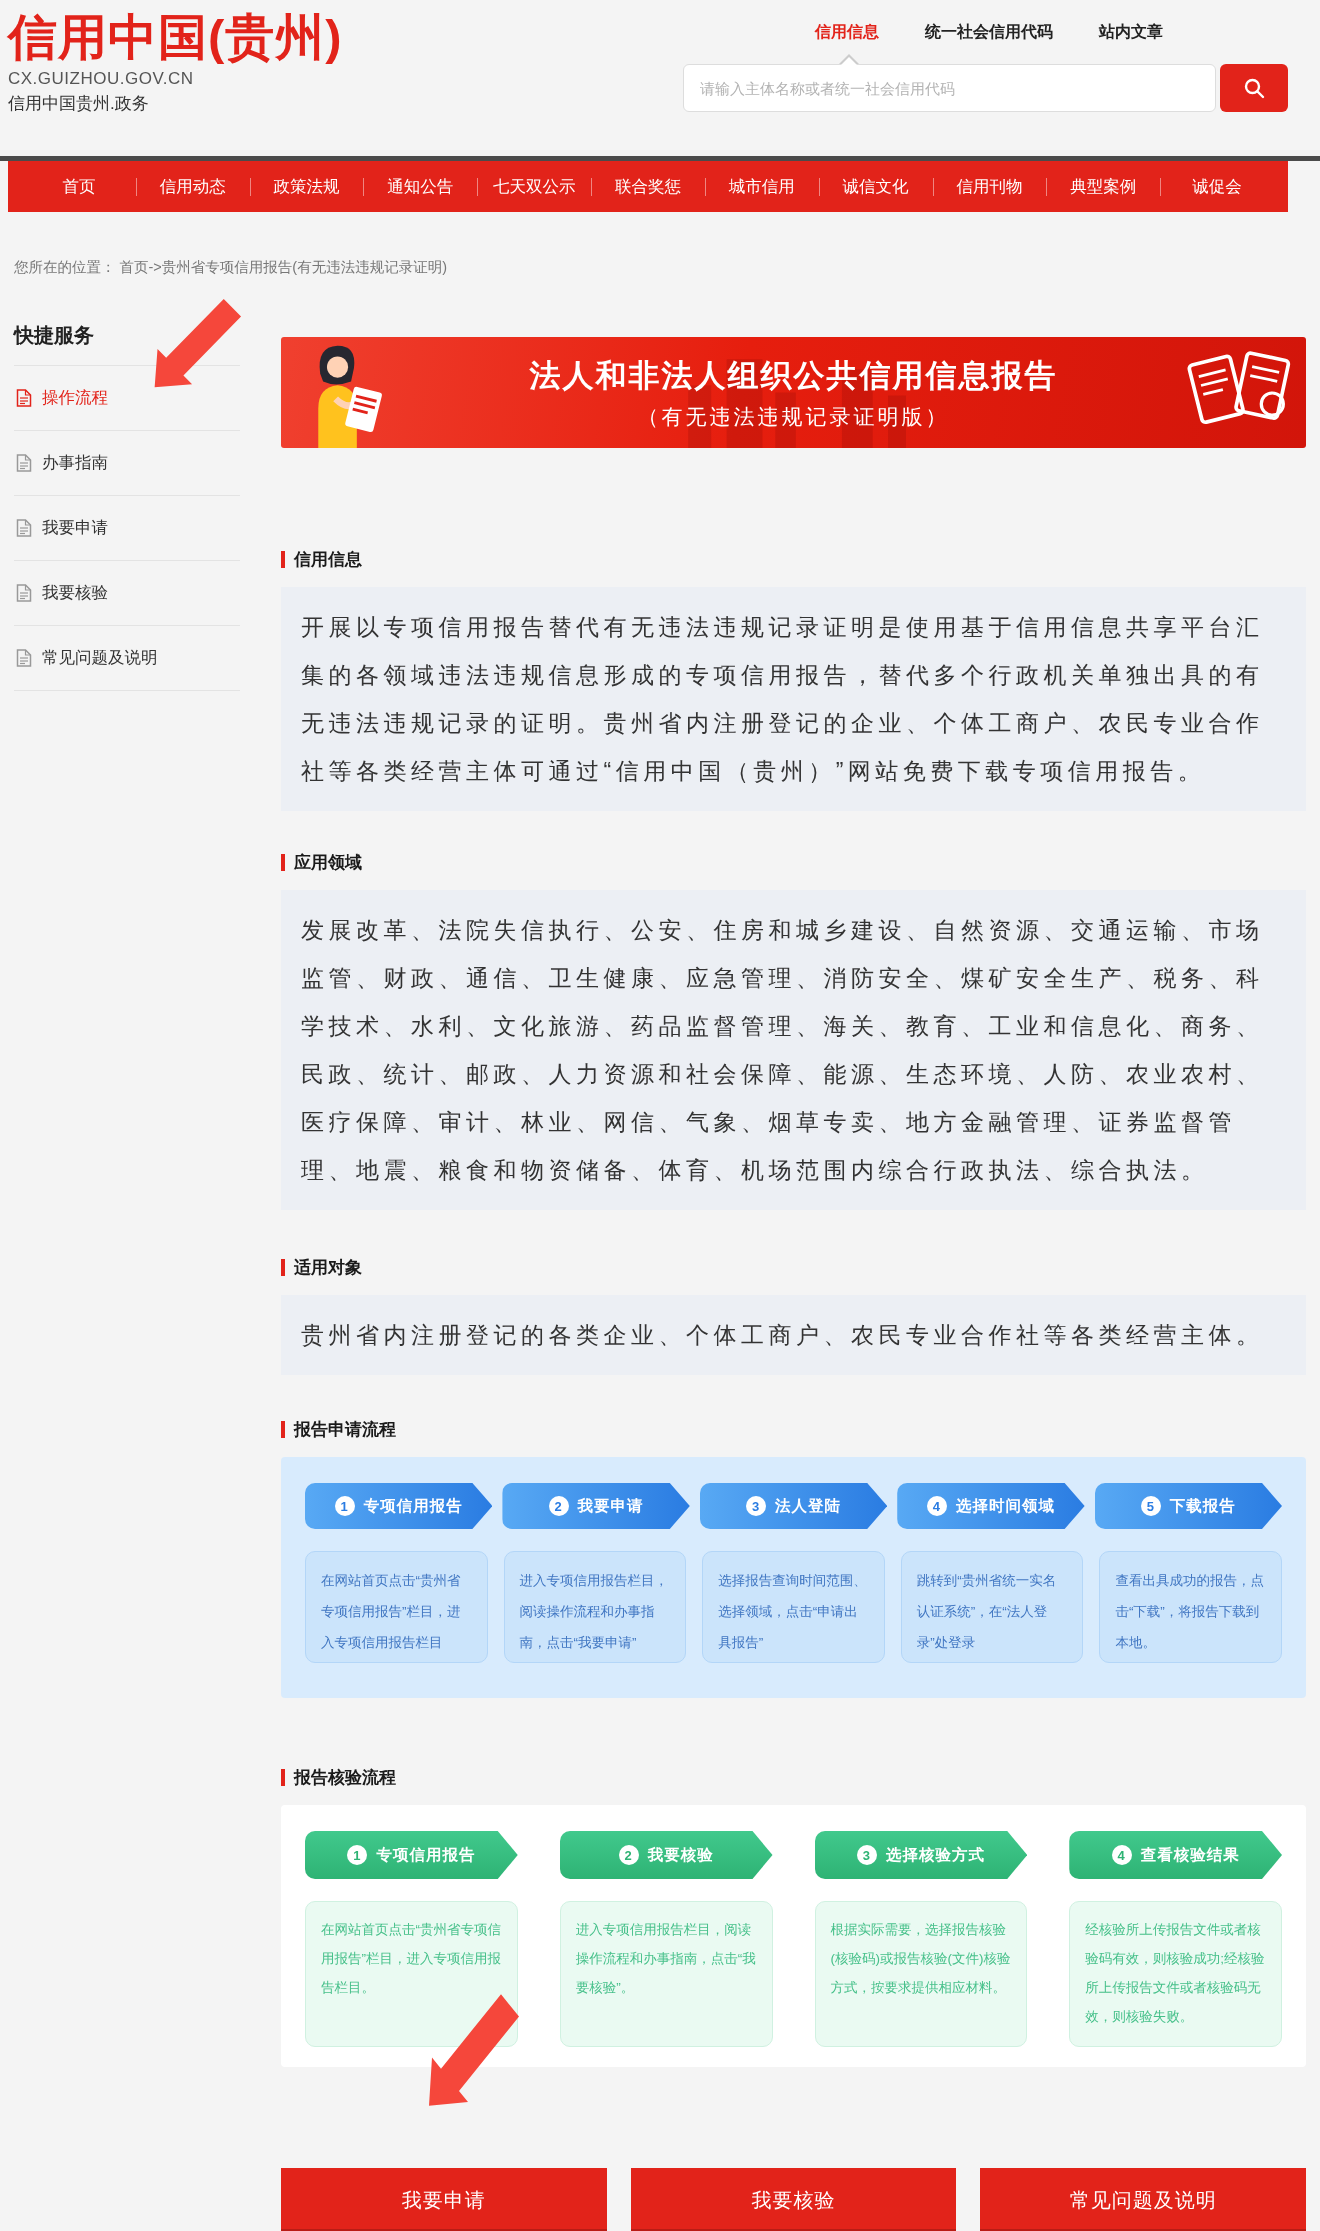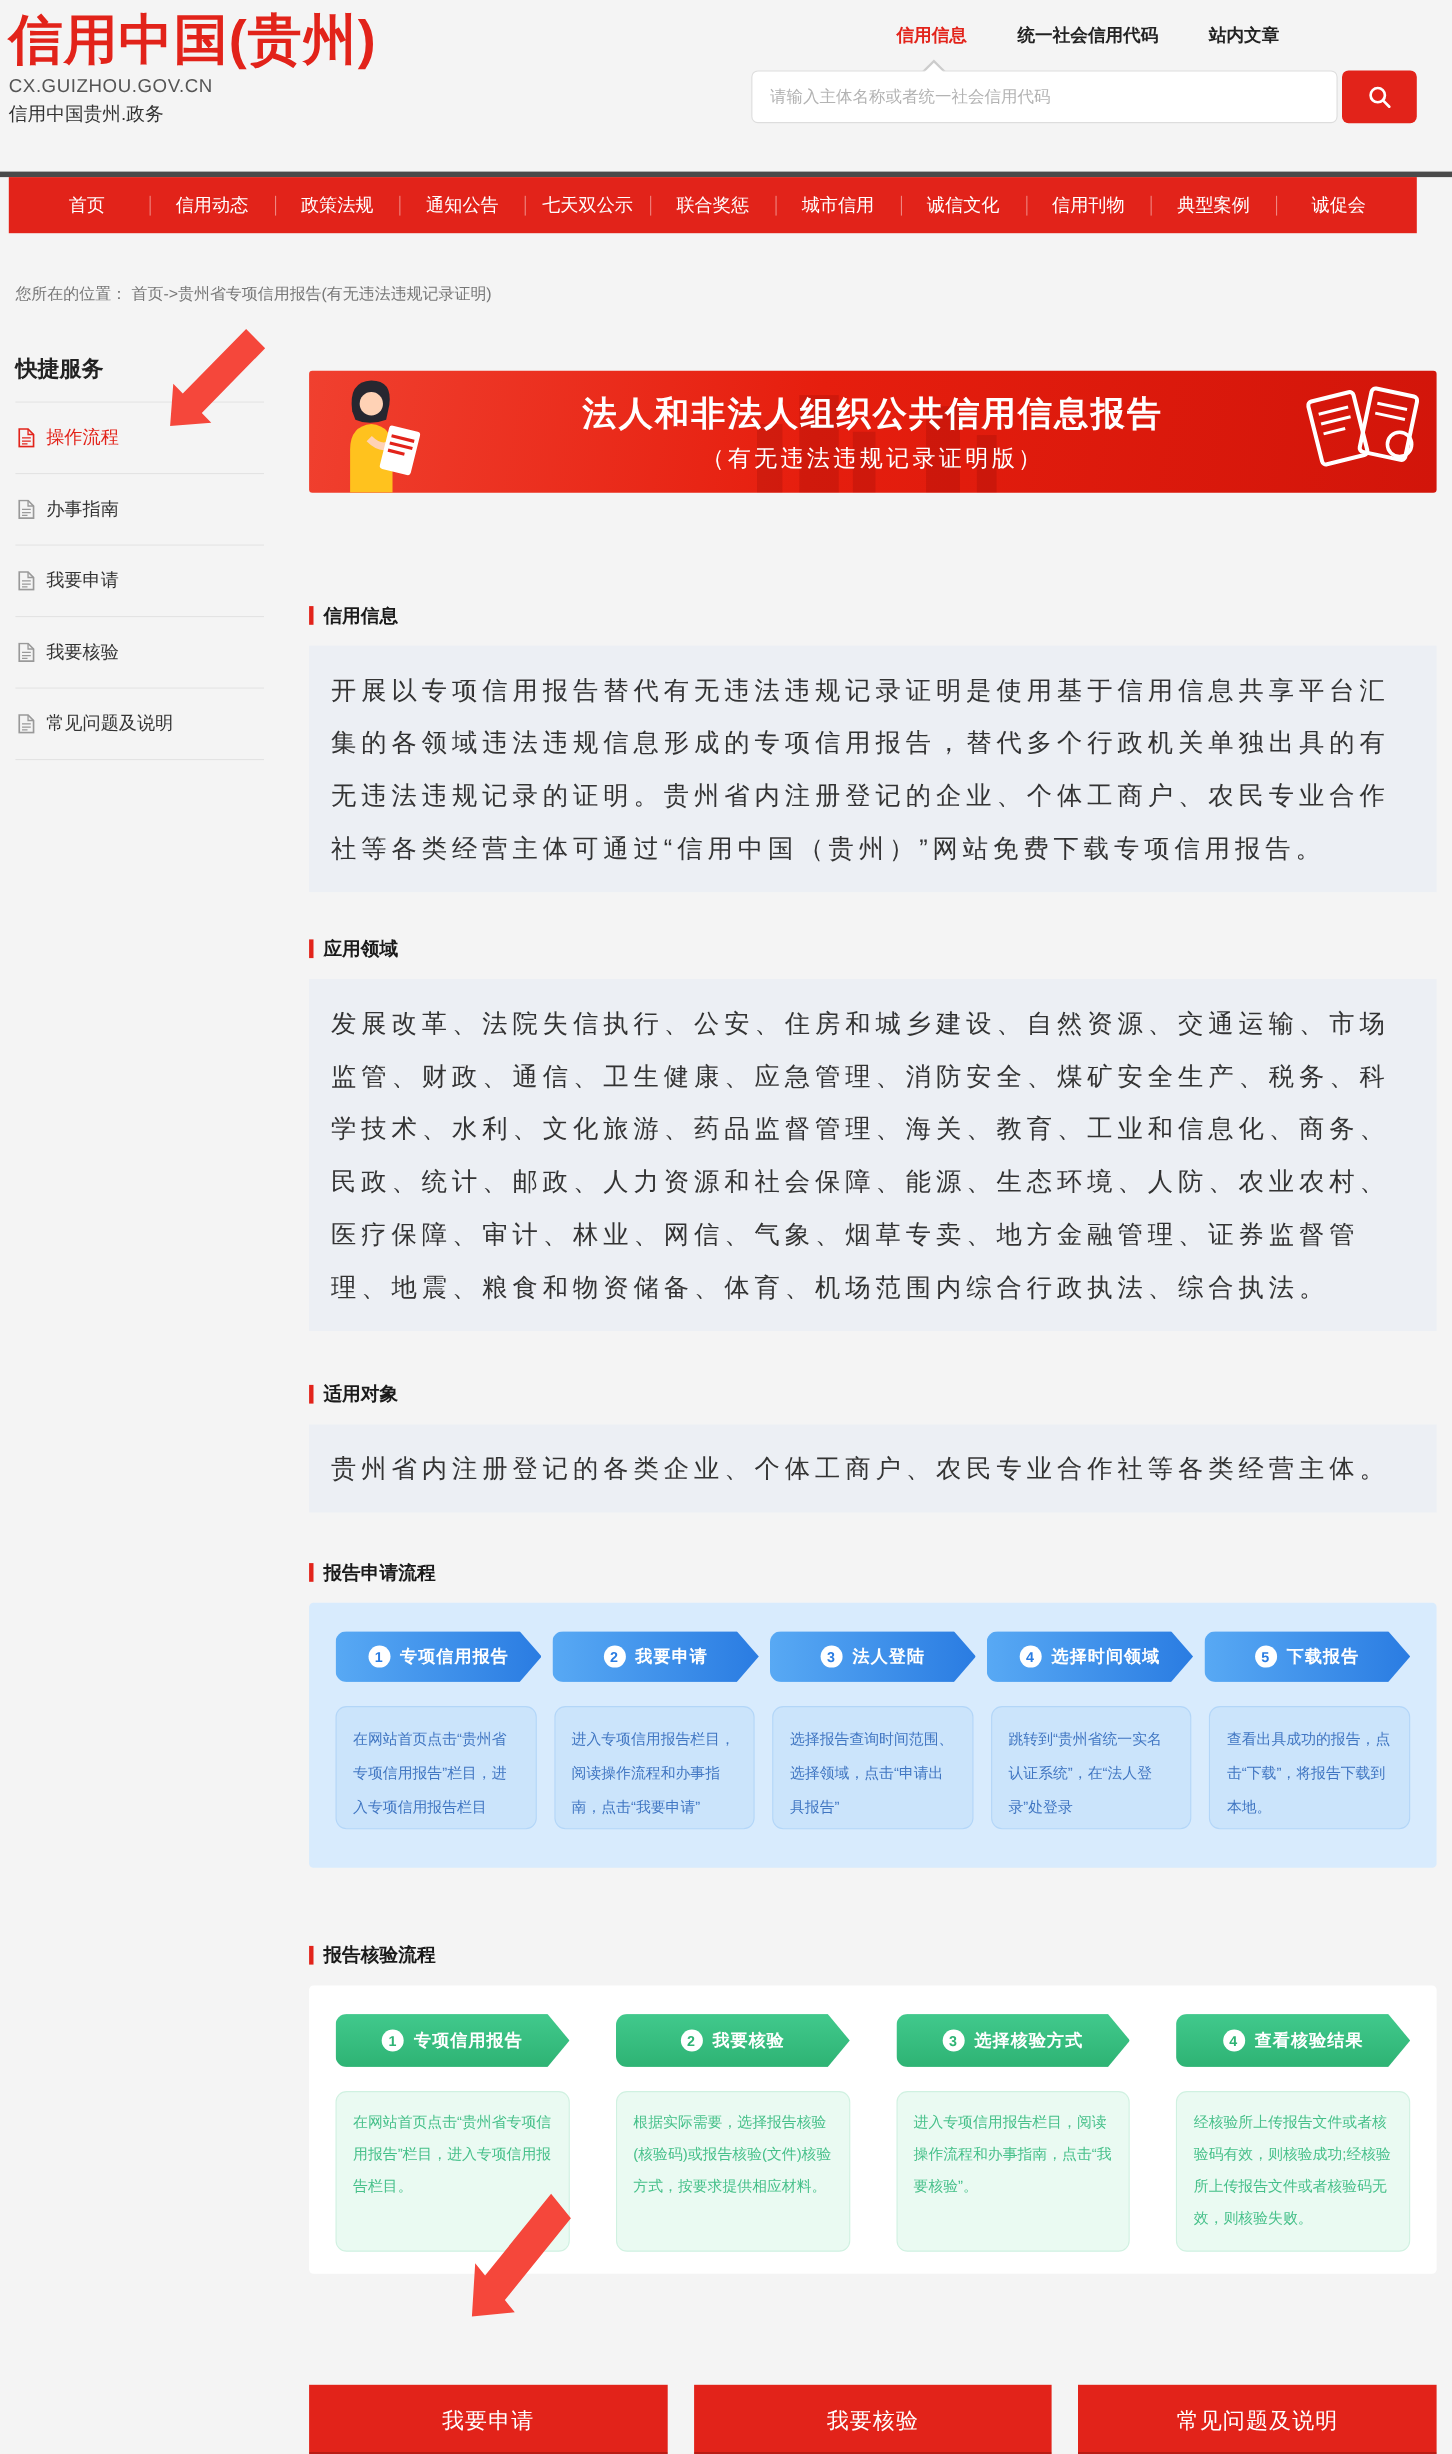--- a/index.html
+++ b/index.html
@@ -348,22 +348,22 @@
           </div>
         <div class="chev-wrap">
             <div class="chev">
           <span class="num">4</span>
           <span>查看核验结果</span>
             </div>
           </div>
       </div>
       <div class="desc-row">
         <div class="desc">在网站首页点击“贵州省专项信用报告”栏目，进入专项信用报告栏目。</div>
+        <div class="desc">进入专项信用报告栏目，阅读操作流程和办事指南，点击“我要核验”。</div>
         <div class="desc">根据实际需要，选择报告核验(核验码)或报告核验(文件)核验方式，按要求提供相应材料。</div>
-        <div class="desc">进入专项信用报告栏目，阅读操作流程和办事指南，点击“我要核验”。</div>
         <div class="desc">经核验所上传报告文件或者核验码有效，则核验成功;经核验所上传报告文件或者核验码无效，则核验失败。</div>
       </div>
     </div>
 
     <div class="actions">
       <button class="action-btn">我要申请</button>
       <button class="action-btn">我要核验</button>
       <button class="action-btn">常见问题及说明</button>
     </div>
 

